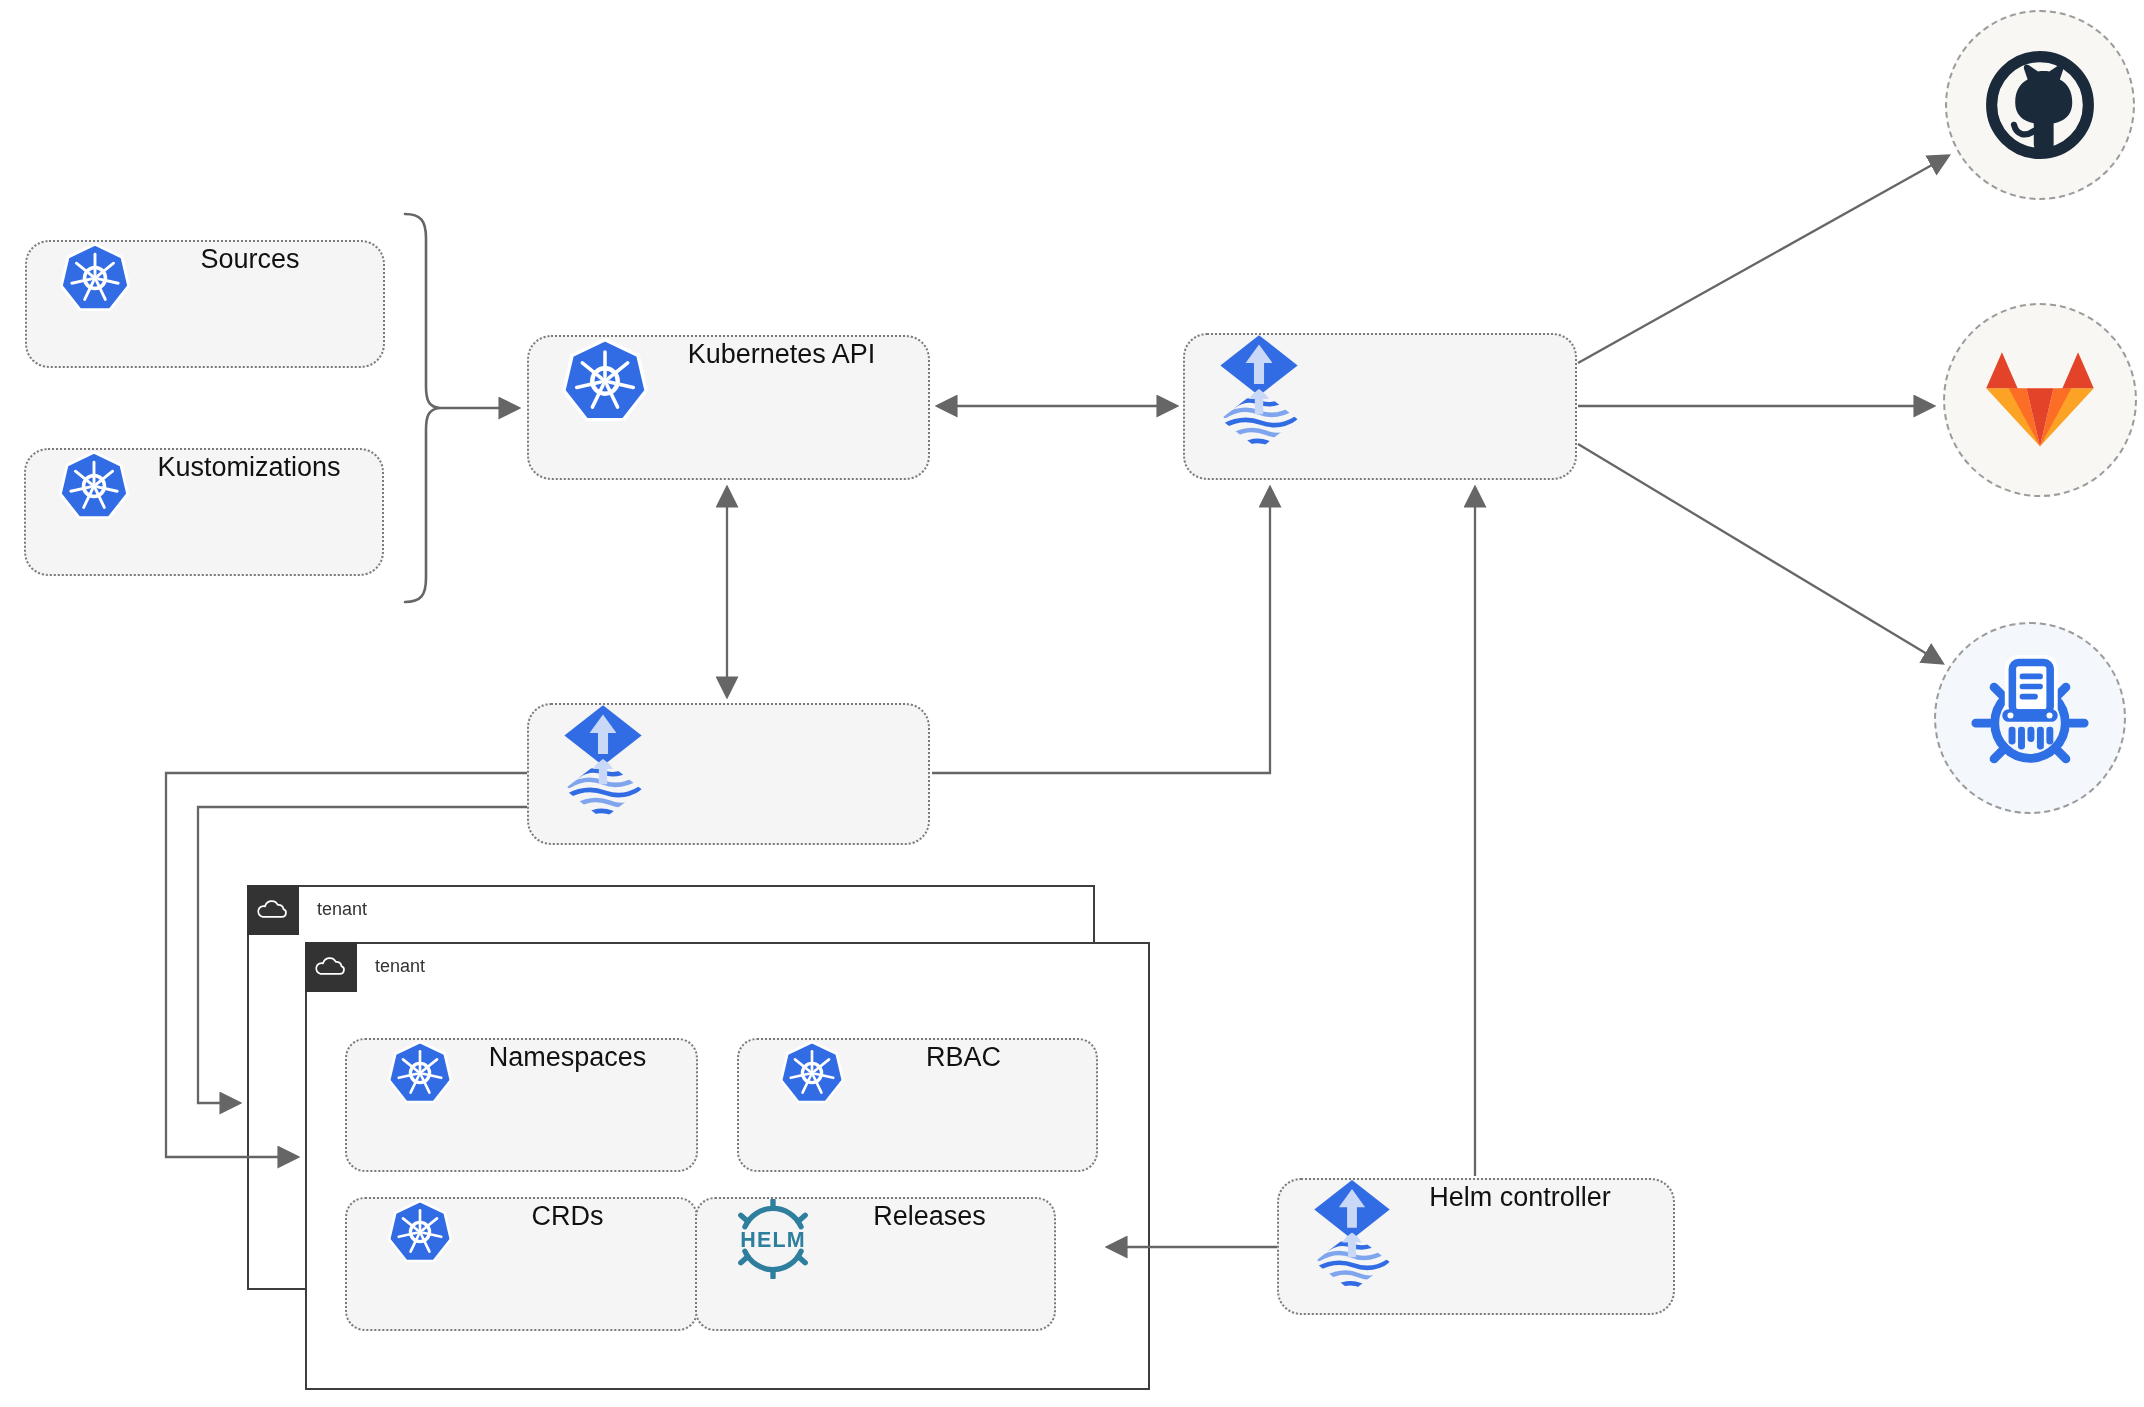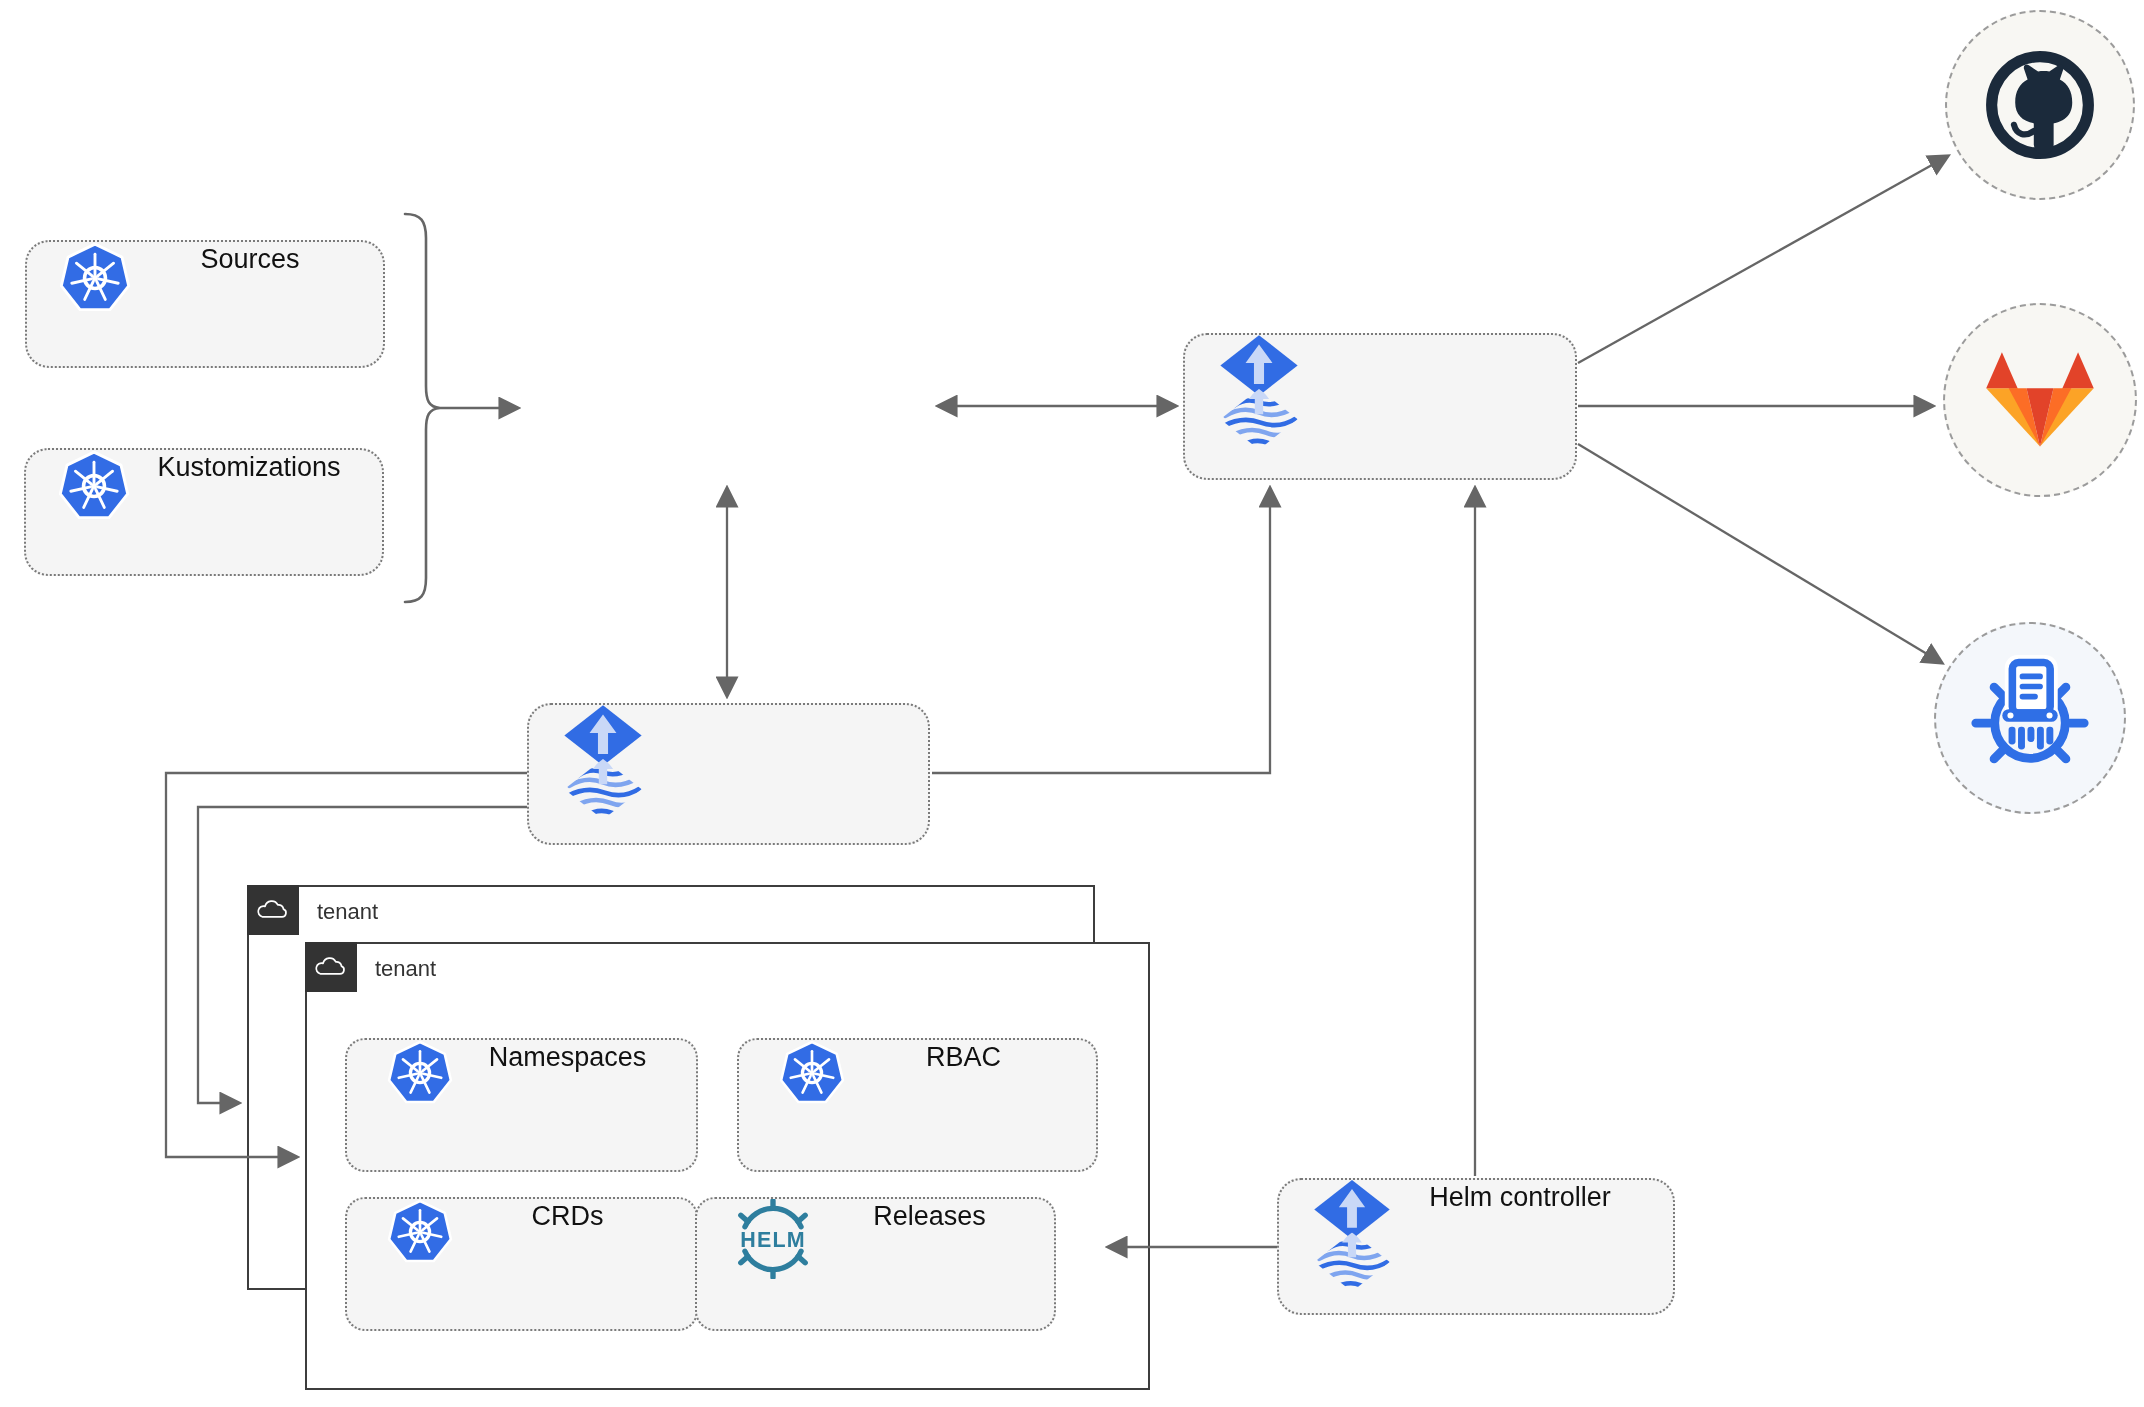--- a/index.html
+++ b/index.html
@@ -22,21 +22,21 @@
   .two .node-label{padding-right:26px}
   .two .node-label span{max-width:185px}
 
   .circle{position:absolute;border:2.5px dashed #9B9B9B;border-radius:50%;
         background:var(--circle-fill);display:flex;align-items:center;justify-content:center;z-index:3}
   .circle.blue{background:var(--circle3-fill)}
 
   .tenant{position:absolute;background:#fff;border:2px solid var(--tenant-border)}
   .tenant-head{position:absolute;left:-2px;top:-2px;width:52px;height:50px;
         background:var(--tenant-header);display:flex;align-items:center;justify-content:center}
-  .tenant-label{position:absolute;left:68px;top:12px;font-size:22px;color:#333}
+  .tenant-label{position:absolute;left:68px;top:12px;font-size:18px;color:#333}
 
   #wires{position:absolute;left:0;top:0;z-index:5;pointer-events:none}
   .ln{stroke:var(--line-gray);stroke-width:2.3;fill:none}
   .brace{stroke:var(--line-gray);stroke-width:2.6;fill:none;stroke-linecap:round}
 
   .k8s-bg{fill:var(--kubernetes-blue)}
   .flux-bg{fill:var(--flux-blue)}
   .flux-arrow{fill:var(--flux-light)}
   .w-a{stroke:var(--flux-blue)} .w-b{stroke:#7FA5EF}
   .helm{stroke:var(--helm-teal)}
@@ -169,20 +169,28 @@
 
   <div class="pill" style="left:24px;top:448px;width:360px;height:128px">
     <svg class="ic" width="72" height="72">
         <use href="#sym-k8s"></use>
       </svg>
     <div class="node-label">
         <span>Kustomizations</span>
       </div>
   </div>
 
+  <div class="pill" style="left:527px;top:335px;width:403px;height:145px">
+    <svg class="ic" width="88" height="88">
+        <use href="#sym-k8s"></use>
+      </svg>
+    <div class="node-label">
+        <span>Kubernetes API</span>
+      </div>
+  </div>
 
   <div class="pill two" style="left:1183px;top:333px;width:394px;height:147px">
     <svg class="ic" width="84" height="118">
         <use href="#sym-flux"></use>
       </svg>
   </div>
 
   <div class="pill two" style="left:527px;top:703px;width:403px;height:142px">
     <svg class="ic" width="84" height="118">
         <use href="#sym-flux"></use>

